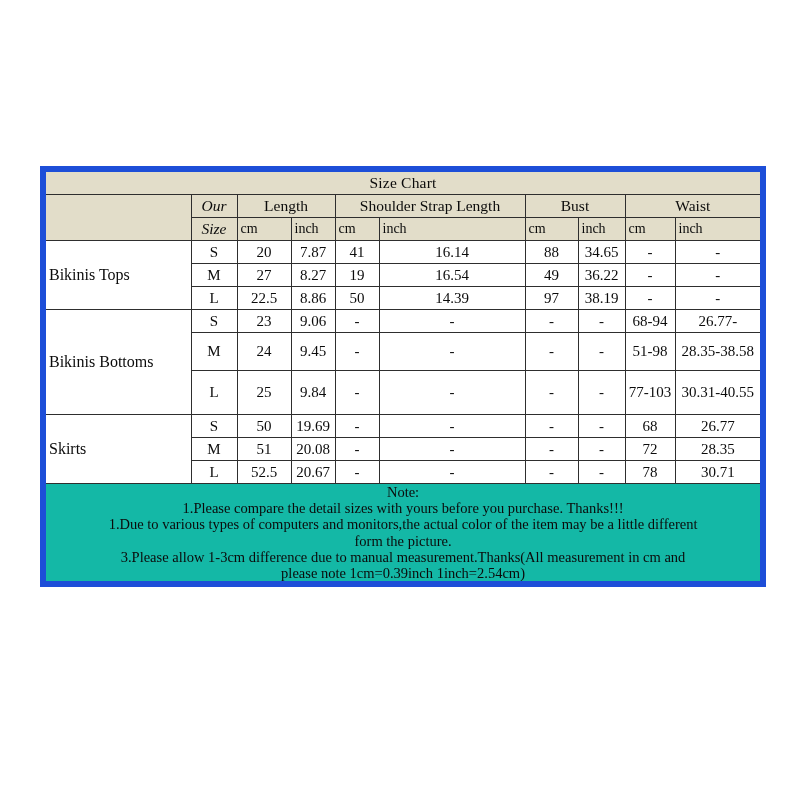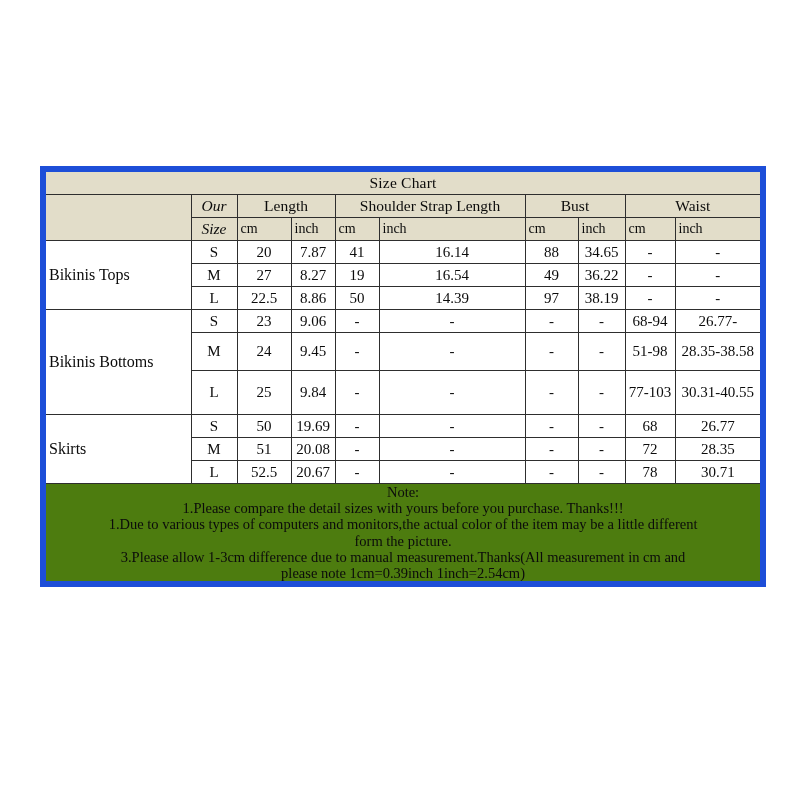--- a/index.html
+++ b/index.html
@@ -82,21 +82,21 @@
   .r-short { height: 23px; }
   .r-tall  { height: 38px; }
   .r-tall2 { height: 44px; }
 
   .note-cell {
     text-align: center;
     color: #c9303e;
     font-size: 14.5px;
     line-height: 1.45;
     padding: 6px 6px 8px 6px;
-    background: #4d7c0f;
+    background: #14b8a6;
   }
   .note-line { display: block; white-space: nowrap; }
   .note-head { display: block; }
 </style>
 </head>
 <body>
 
 <div id="stage">
   <div id="chart-wrap">
     <table class="size-chart">

